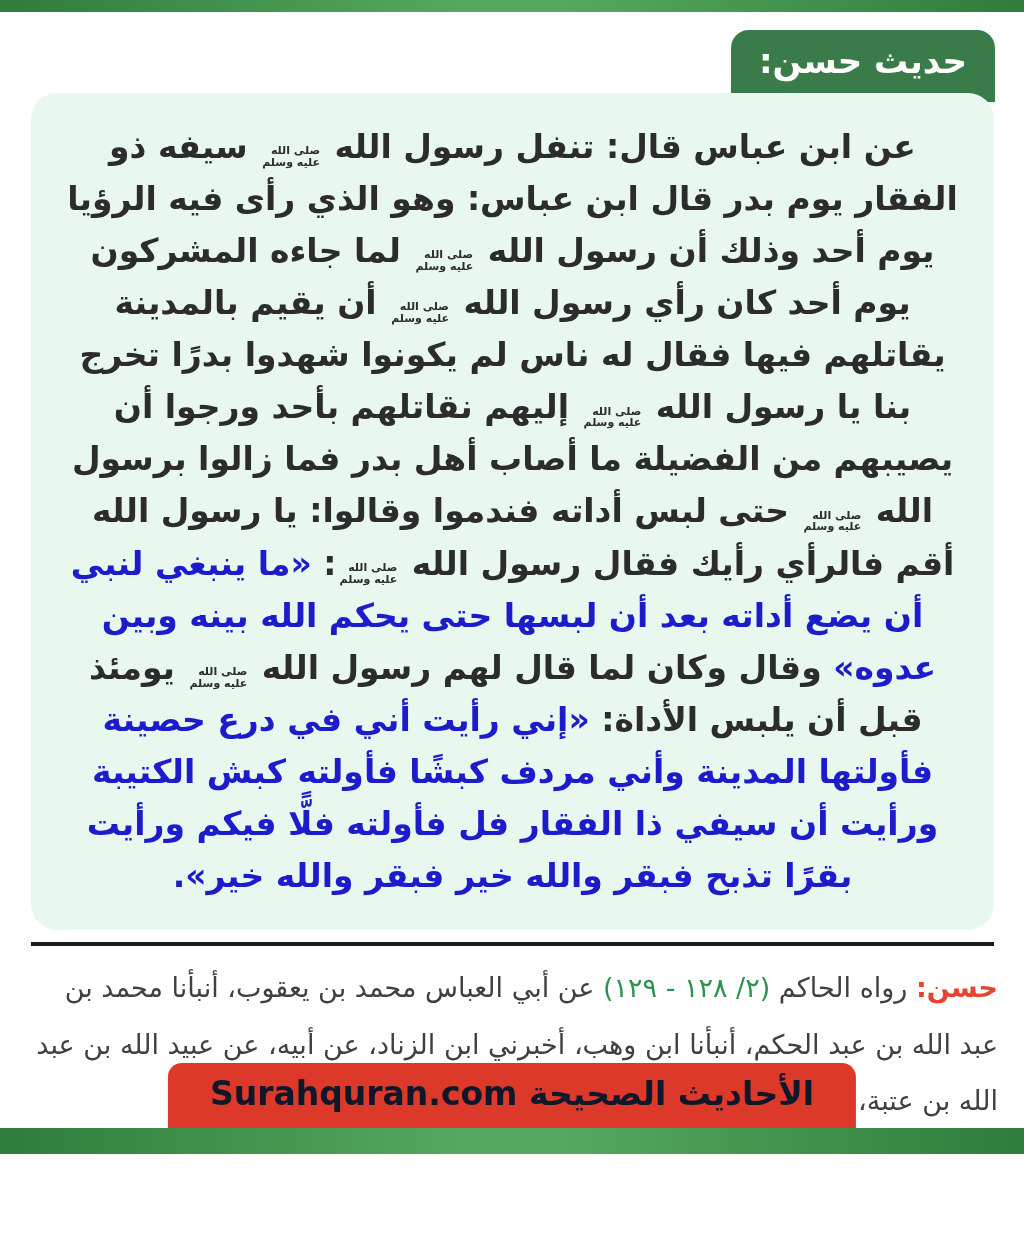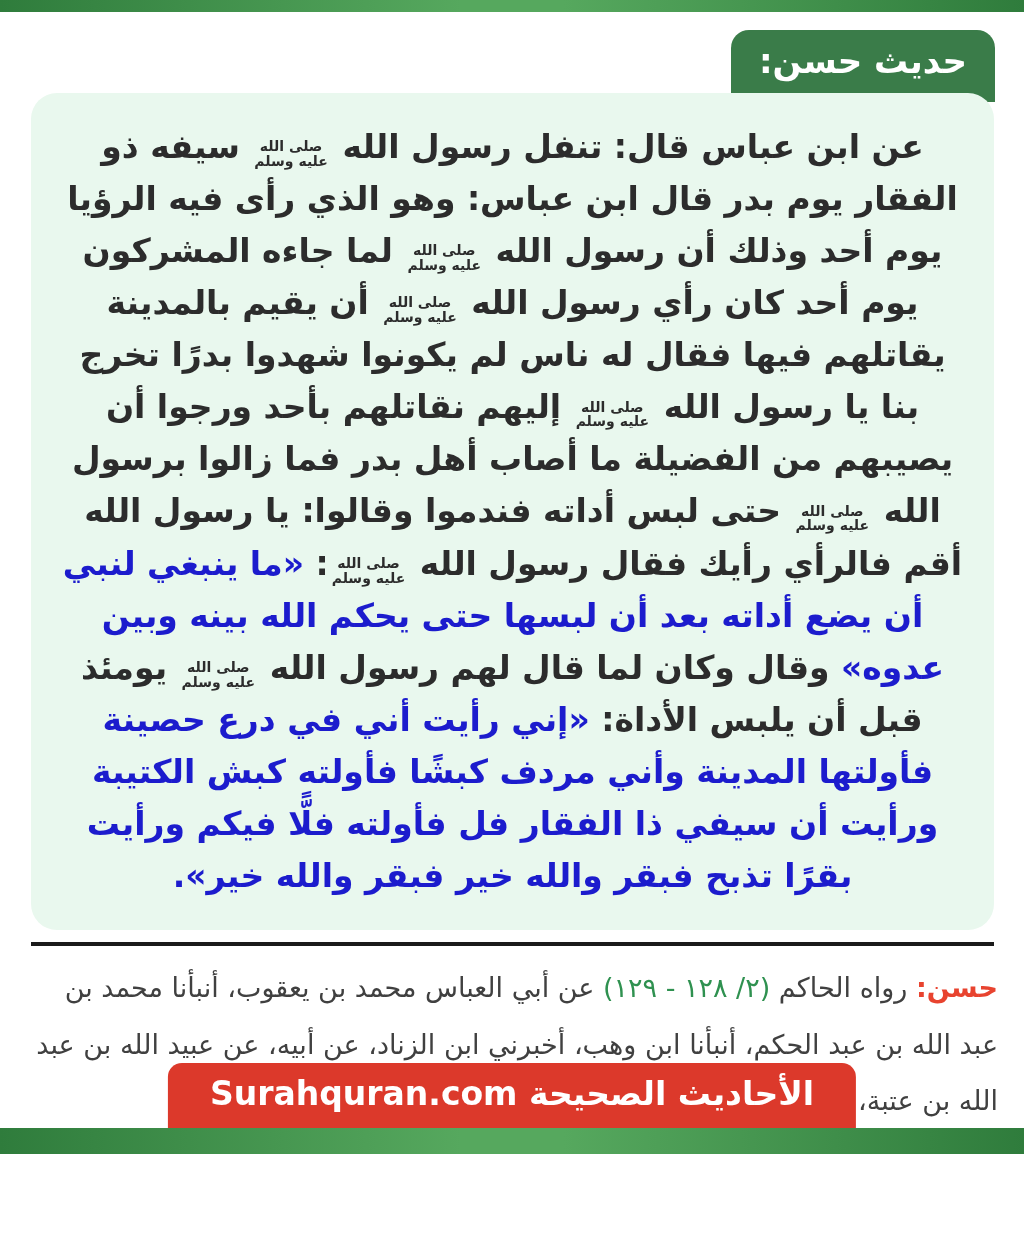--- a/index.html
+++ b/index.html
@@ -60,24 +60,24 @@
     font-weight: bold;
     line-height: 1.58;
     text-align: center;
     color: var(--text-dark);
   }
   .seg-dark { color: var(--text-dark); }
   .seg-blue { color: var(--text-blue); }
   .saw {
     display: inline-block;
     vertical-align: -8px;
-    font-size: 14px;
+    font-size: 11px;
     font-weight: bold;
     line-height: 1.05;
-    text-align: center;
+    text-align: right;
     margin: 0 3px;
     color: var(--text-dark);
   }
   .saw span { display: block; }
   .separator {
     border: none;
     height: 4px;
     background: var(--separator);
     margin: 12px 30px 14px 31px;
   }
@@ -92,21 +92,21 @@
   .attribution .seg-red { color: var(--grade-red); font-weight: bold; }
   .attribution .seg-green { color: var(--ref-green); }
   .attribution .seg-dark { color: var(--attr-text); }
   .site-button {
     position: absolute;
     bottom: 26px;
     left: 50%;
     transform: translateX(-50%);
     z-index: 4;
     background: var(--button-red);
-    color: #ffffff;
+    color: #0f172a;
     font-family: "DejaVu Sans", sans-serif;
     font-size: 33px;
     font-weight: bold;
     padding: 11px 42px 15px 42px;
     border: none;
     border-radius: 14px 14px 0 0;
     white-space: nowrap;
     direction: rtl;
     cursor: pointer;
   }

